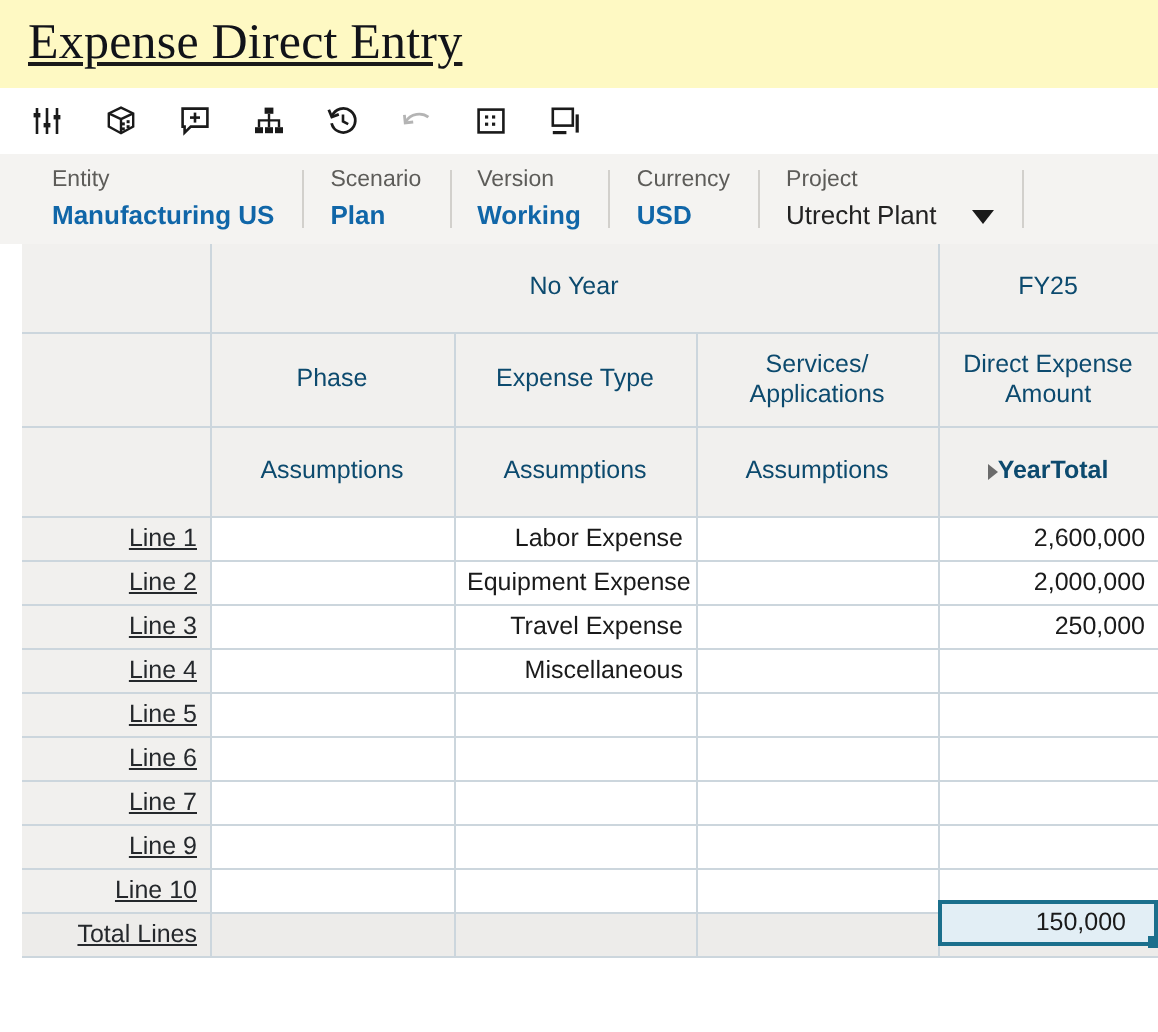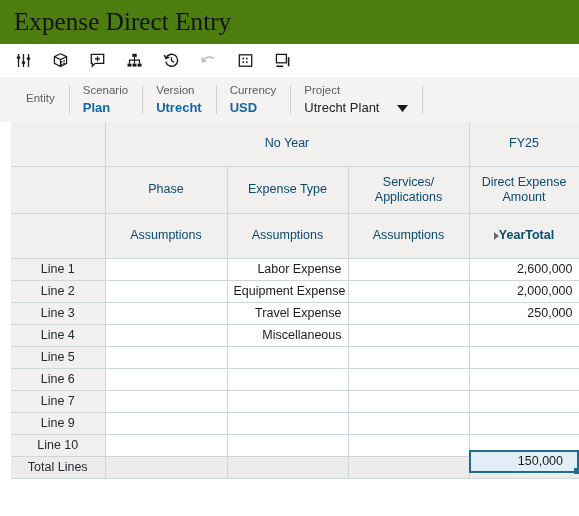--- a/index.html
+++ b/index.html
@@ -12,25 +12,26 @@
     height: 516px;
     overflow: hidden;
     font-family: "Liberation Sans", sans-serif;
     color: #1a1a1a;
     -webkit-font-smoothing: antialiased;
   }
 
   
   .titlebar {
     height: 44px;
-    background: #4d7c0f;
+    background: #fef9c3;
     display: flex;
     align-items: center;
     padding-left: 14px;
     box-sizing: border-box;
+    text-decoration: underline;
   }
   .title-text {
     font-family: "Liberation Serif", serif;
     font-size: 25px;
     color: #111319;
     letter-spacing: 0.1px;
   }
 
   
   .toolbar {
@@ -164,22 +165,23 @@
     width: 0; height: 0;
     border-left: 5px solid #6b6b6b;
     border-top: 4px solid transparent;
     border-bottom: 4px solid transparent;
   }
 
   tr.data-row { height: 22px; }
   td.rowhdr {
     background: #f1f0ee;
     color: #25282c;
-    text-align: center;
+    text-align: right;
     cursor: pointer;
+    text-decoration: underline;
   }
   td.cell {
     background: #ffffff;
     text-align: right;
     cursor: cell;
   }
   td.cell.num { text-align: right; }
   tr.total-row td.rowhdr,
   tr.total-row td.cell {
     background: #edecea;
@@ -293,30 +295,31 @@
       <line x1="14.6" y1="5.2" x2="14.6" y2="14.3" stroke-width="1.6"></line>
     </svg>
   </div>
 
 </div>
 
 <div class="povbar">
 
   <div class="pov-item">
     <div class="pov-label">Entity</div>
+    <div class="pov-value">Manufacturing US</div>
   </div>
 
   <div class="pov-item">
     <div class="pov-label">Scenario</div>
     <div class="pov-value">Plan</div>
   </div>
 
   <div class="pov-item">
     <div class="pov-label">Version</div>
-    <div class="pov-value">Utrecht</div>
+    <div class="pov-value">Working</div>
   </div>
 
   <div class="pov-item">
     <div class="pov-label">Currency</div>
     <div class="pov-value">USD</div>
   </div>
 
   <div class="pov-item">
     <div class="pov-label">Project</div>
     <div class="pov-value plain">

